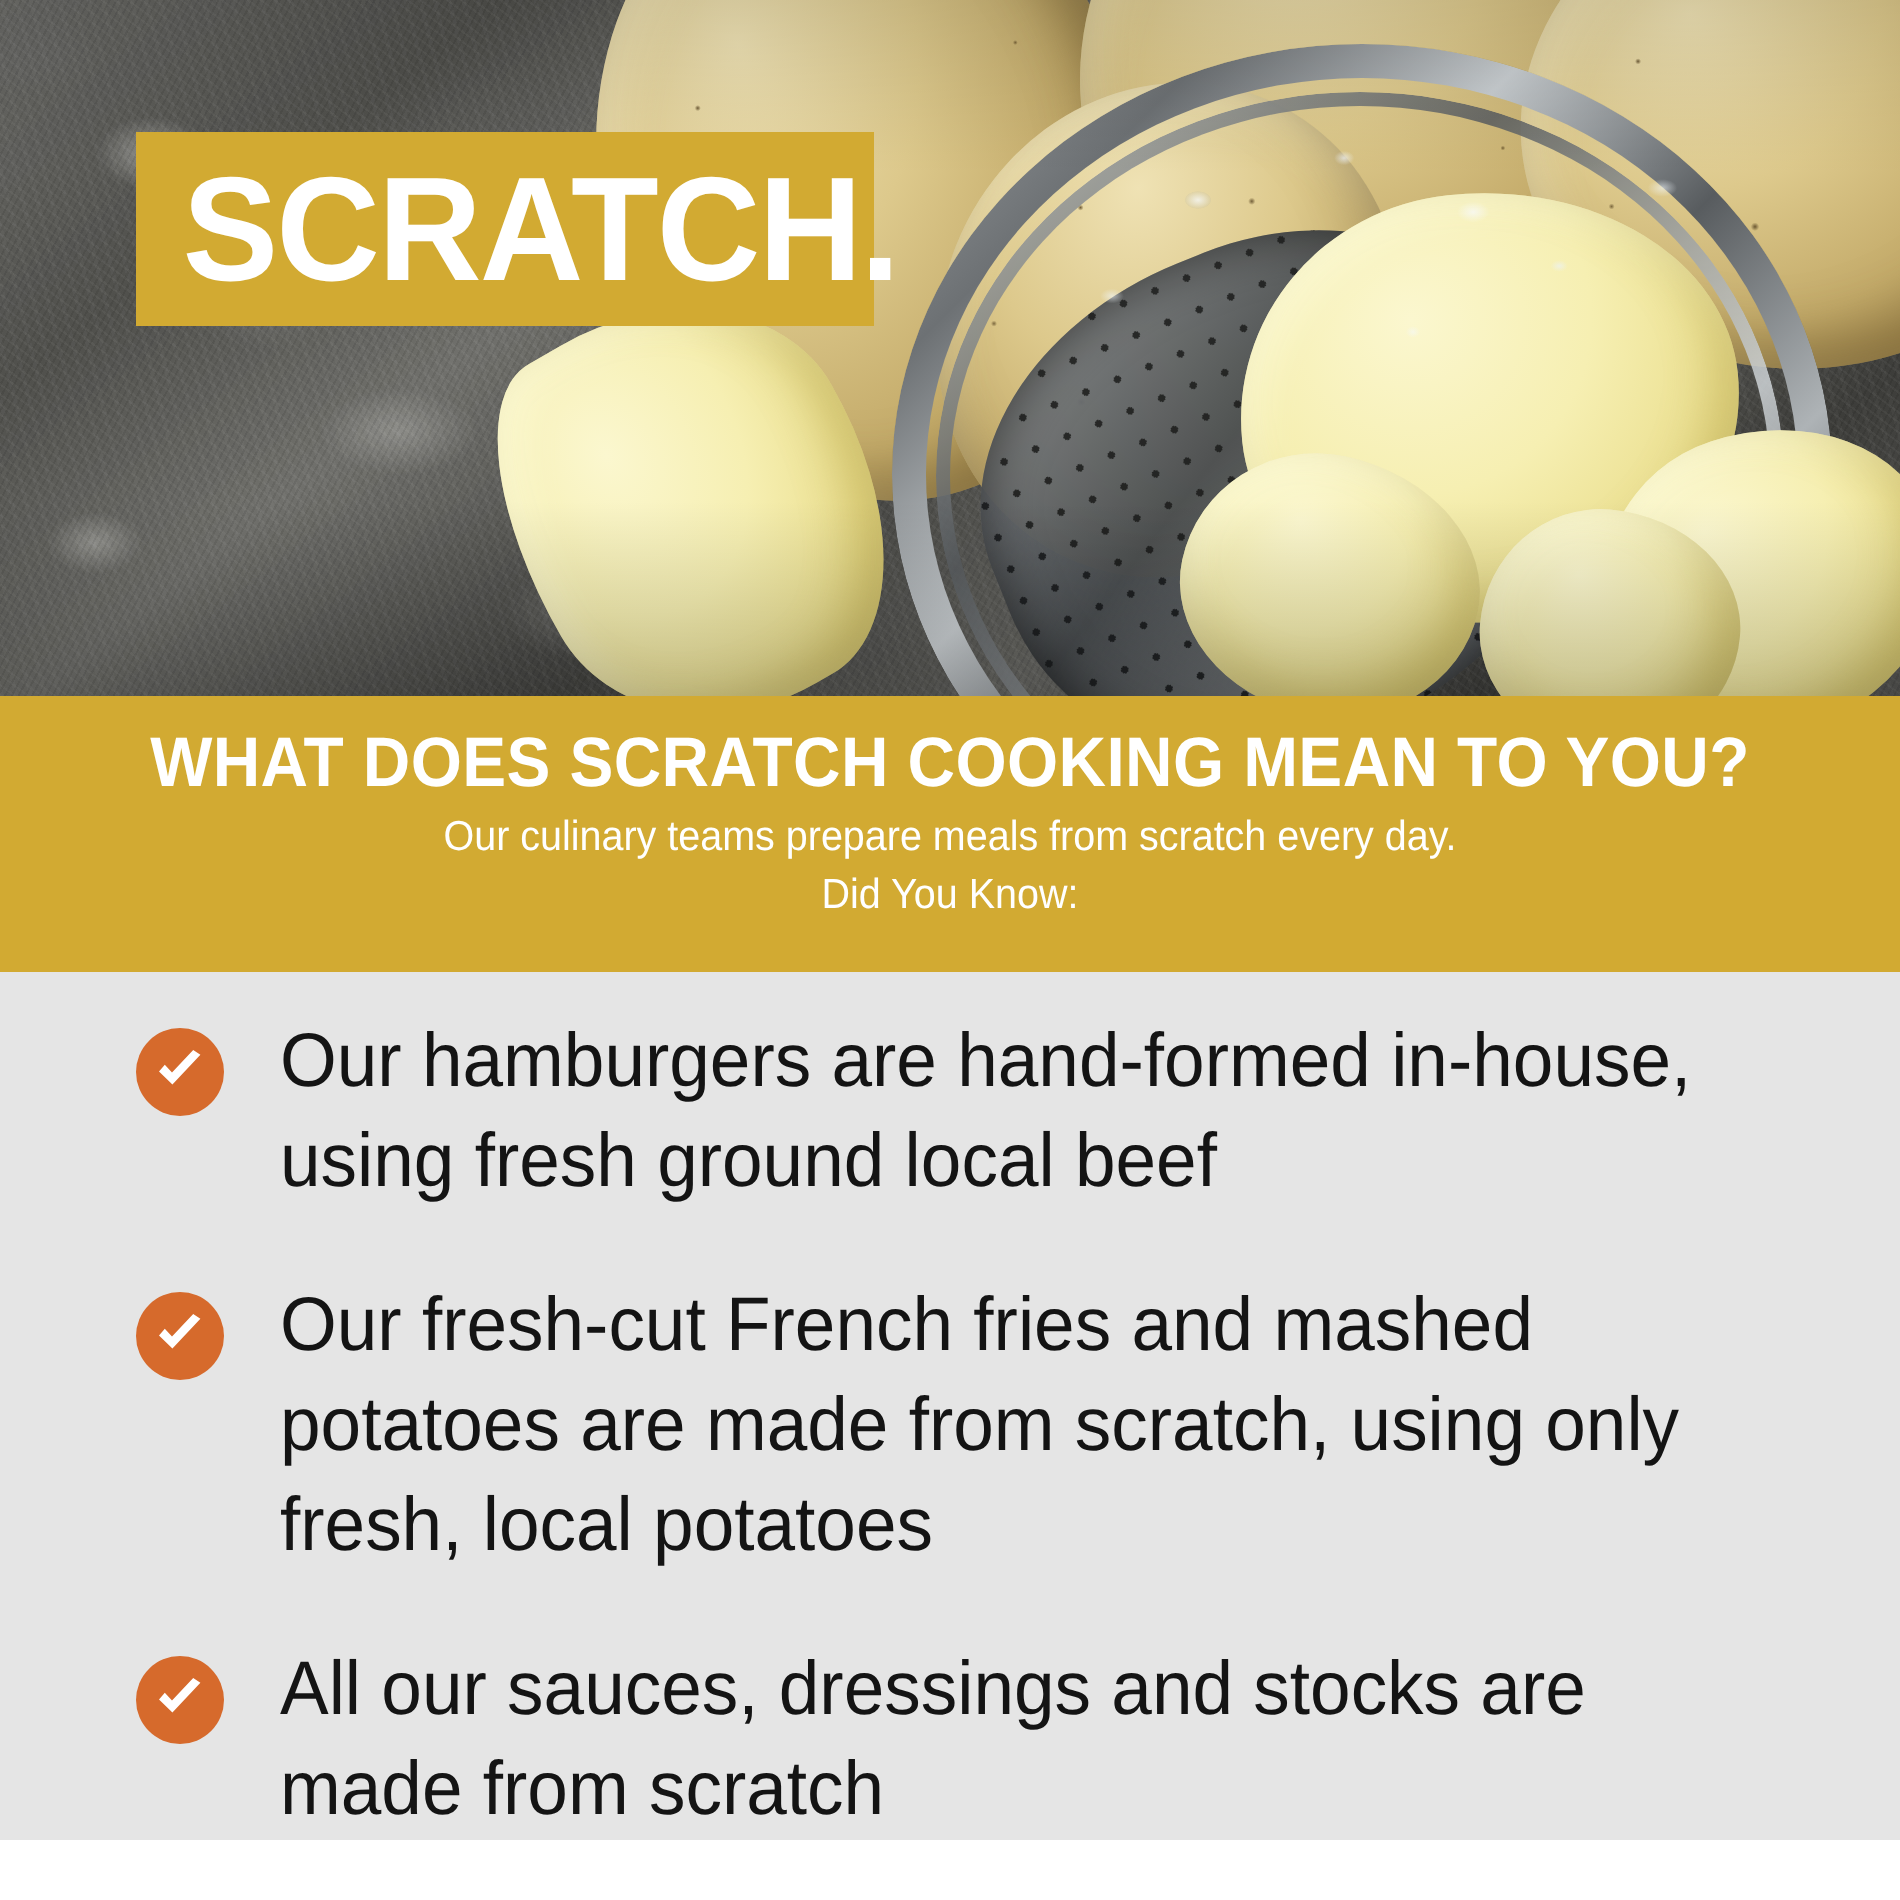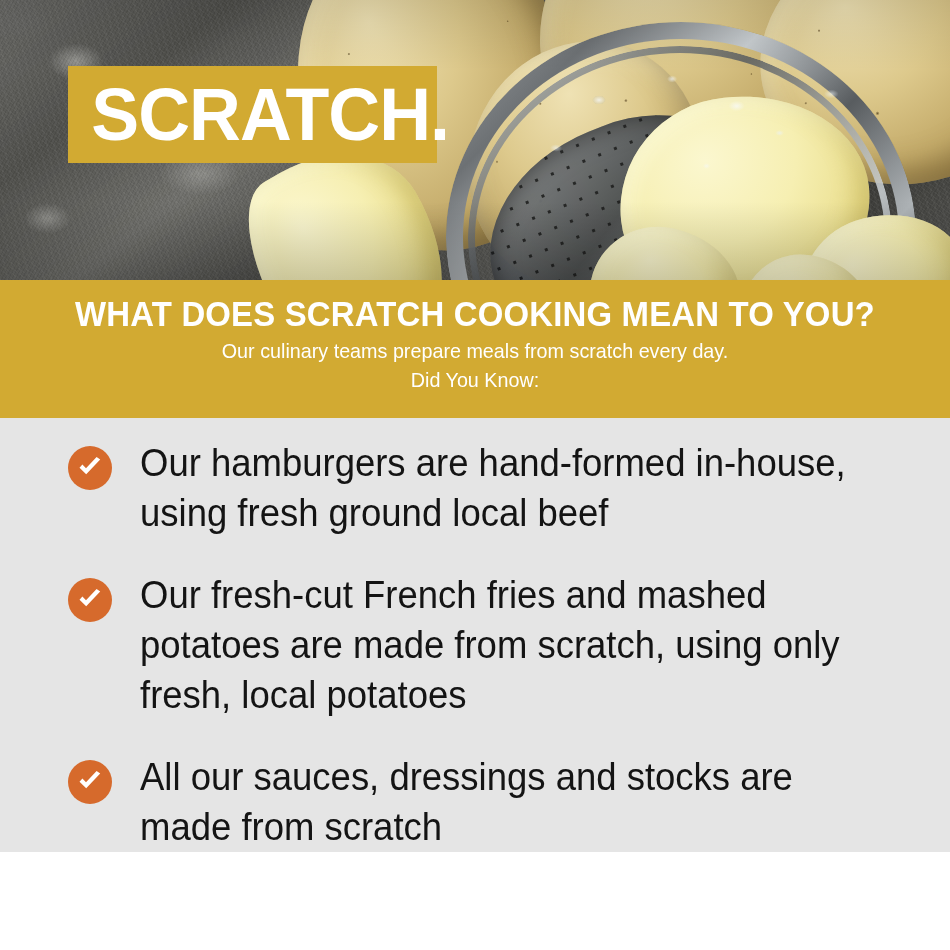--- a/index.html
+++ b/index.html
@@ -13,21 +13,21 @@
 
   .infographic {
     position:relative;
     width:950px; height:950px;
     background:#ffffff;
   }
 
   
   .hero {
     position:relative;
-    width:950px; height:280px;
+    width:950px; height:348px;
     overflow:hidden;
     background:#3d3d3b;
   }
 
   .hero-photo { position:absolute; inset:0; }
 
   
   .slate {
     position:absolute; inset:0;
     background:

